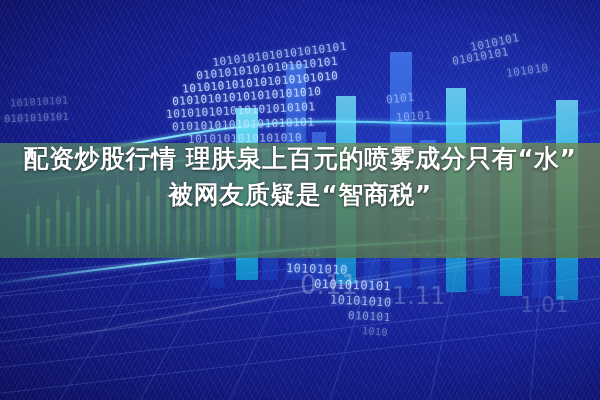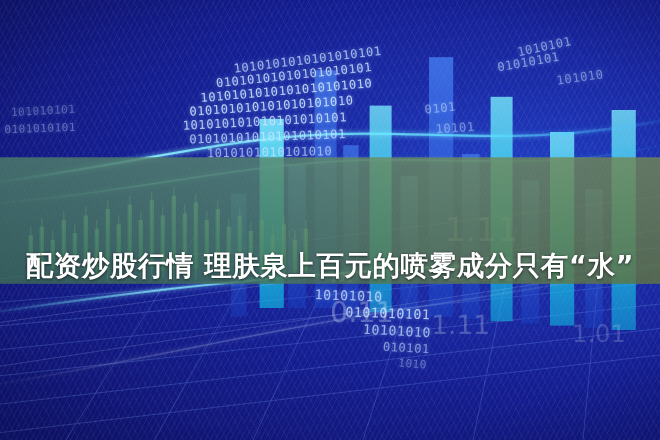--- a/index.html
+++ b/index.html
@@ -58,21 +58,21 @@
         rgba(104,126,68,.80) 100%);
     mix-blend-mode:normal;
   }
   .band-soft{
     position:absolute;left:0;top:143px;width:600px;height:115px;
     background:linear-gradient(180deg, rgba(255,255,255,.06), rgba(0,0,0,.06));
   }
   
   .headline{
     position:absolute;left:0;top:143px;width:600px;height:115px;
-    display:flex;flex-direction:column;align-items:center;justify-content:flex-end;
+    display:flex;flex-direction:column;align-items:center;justify-content:flex-start;
     gap:4px;
   }
   .hl-line{
     color:#ffffff;font-weight:700;font-size:25px;line-height:32px;
     letter-spacing:.5px;white-space:nowrap;
     text-shadow:0 1px 3px rgba(0,0,0,.55), 0 0 1px rgba(0,0,0,.7);
   }
 </style>
 </head>
 <body>
@@ -266,15 +266,16 @@
       <div class="bignum" style="left: 96px; top: 246px; font-size: 13px; opacity: 0.25;">0.01</div>
     </div>
 
   <div class="vign"></div>
 
   <div class="band"></div>
   <div class="band-soft"></div>
 
   <div class="headline">
     <div class="hl-line">配资炒股行情 理肤泉上百元的喷雾成分只有“水”</div>
+    <div class="hl-line">被网友质疑是“智商税”</div>
   </div>
 
 </div>
 
 </body></html>

